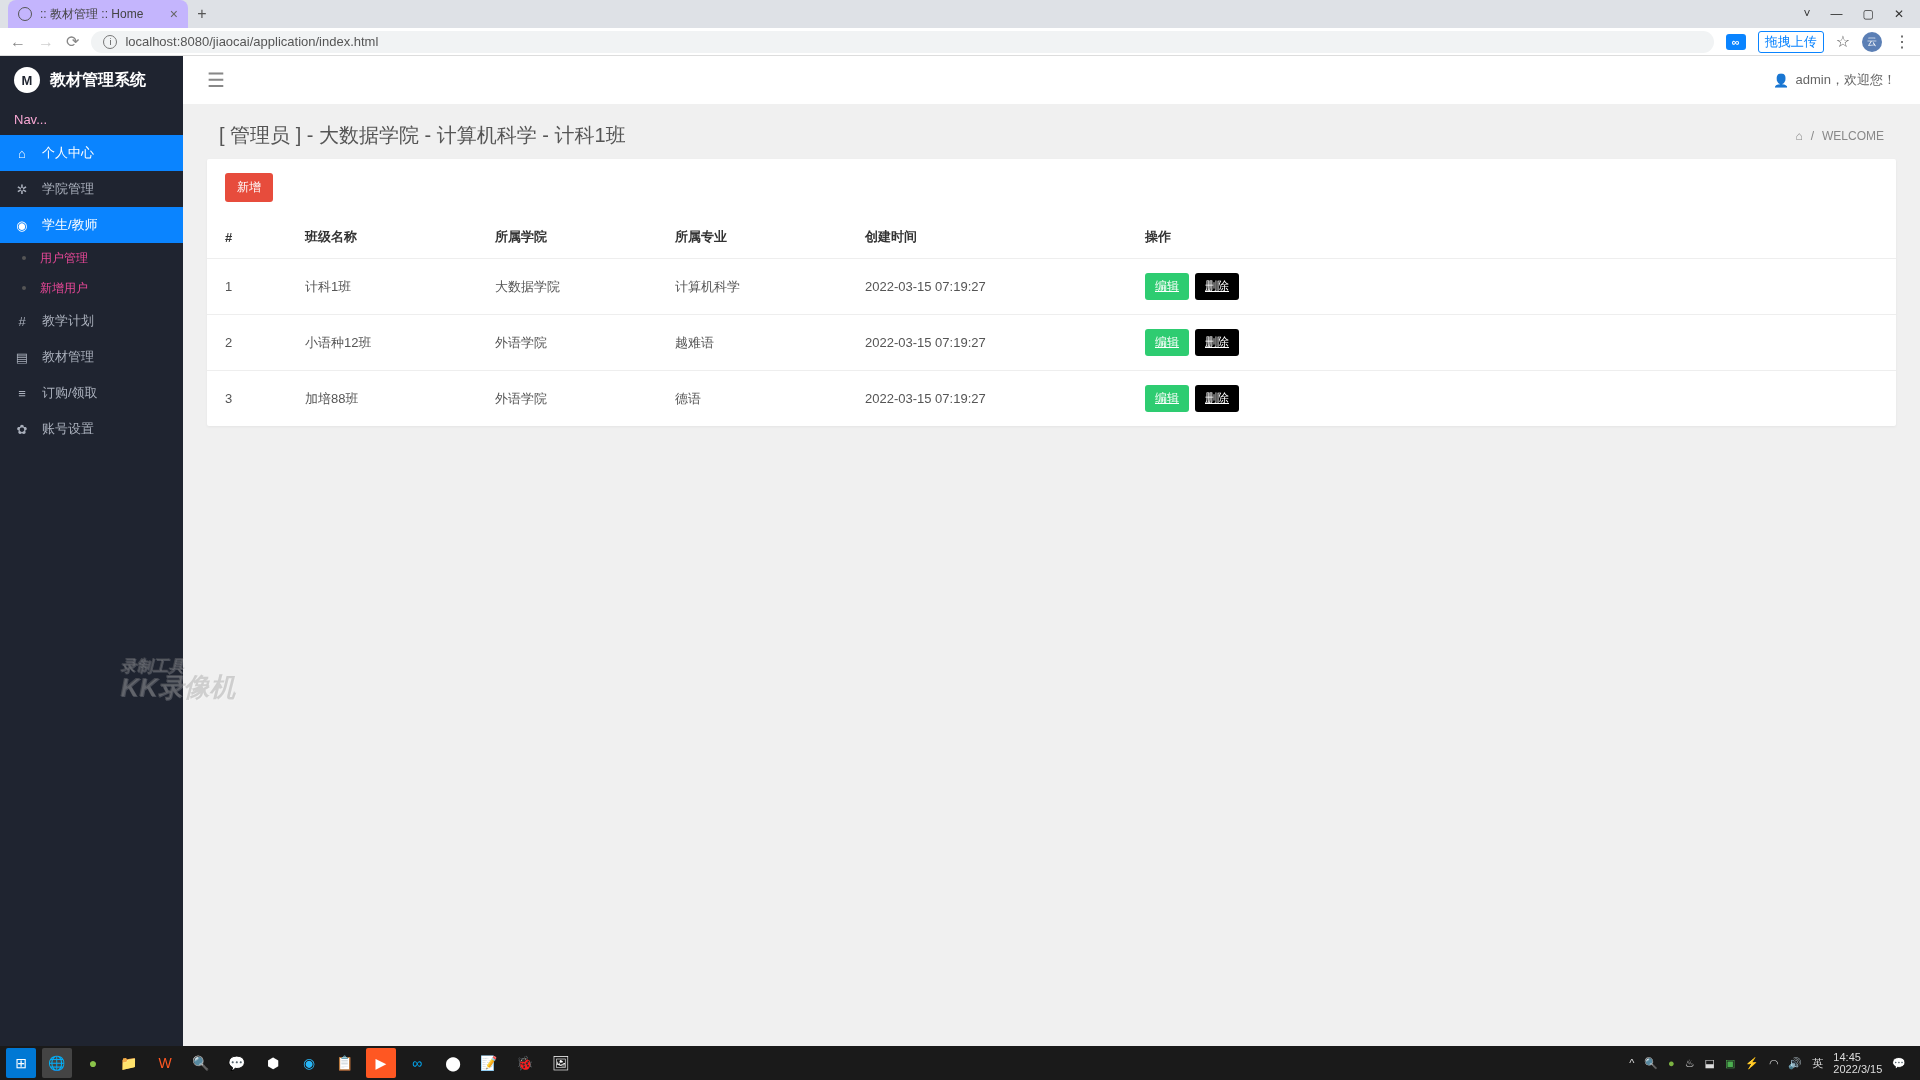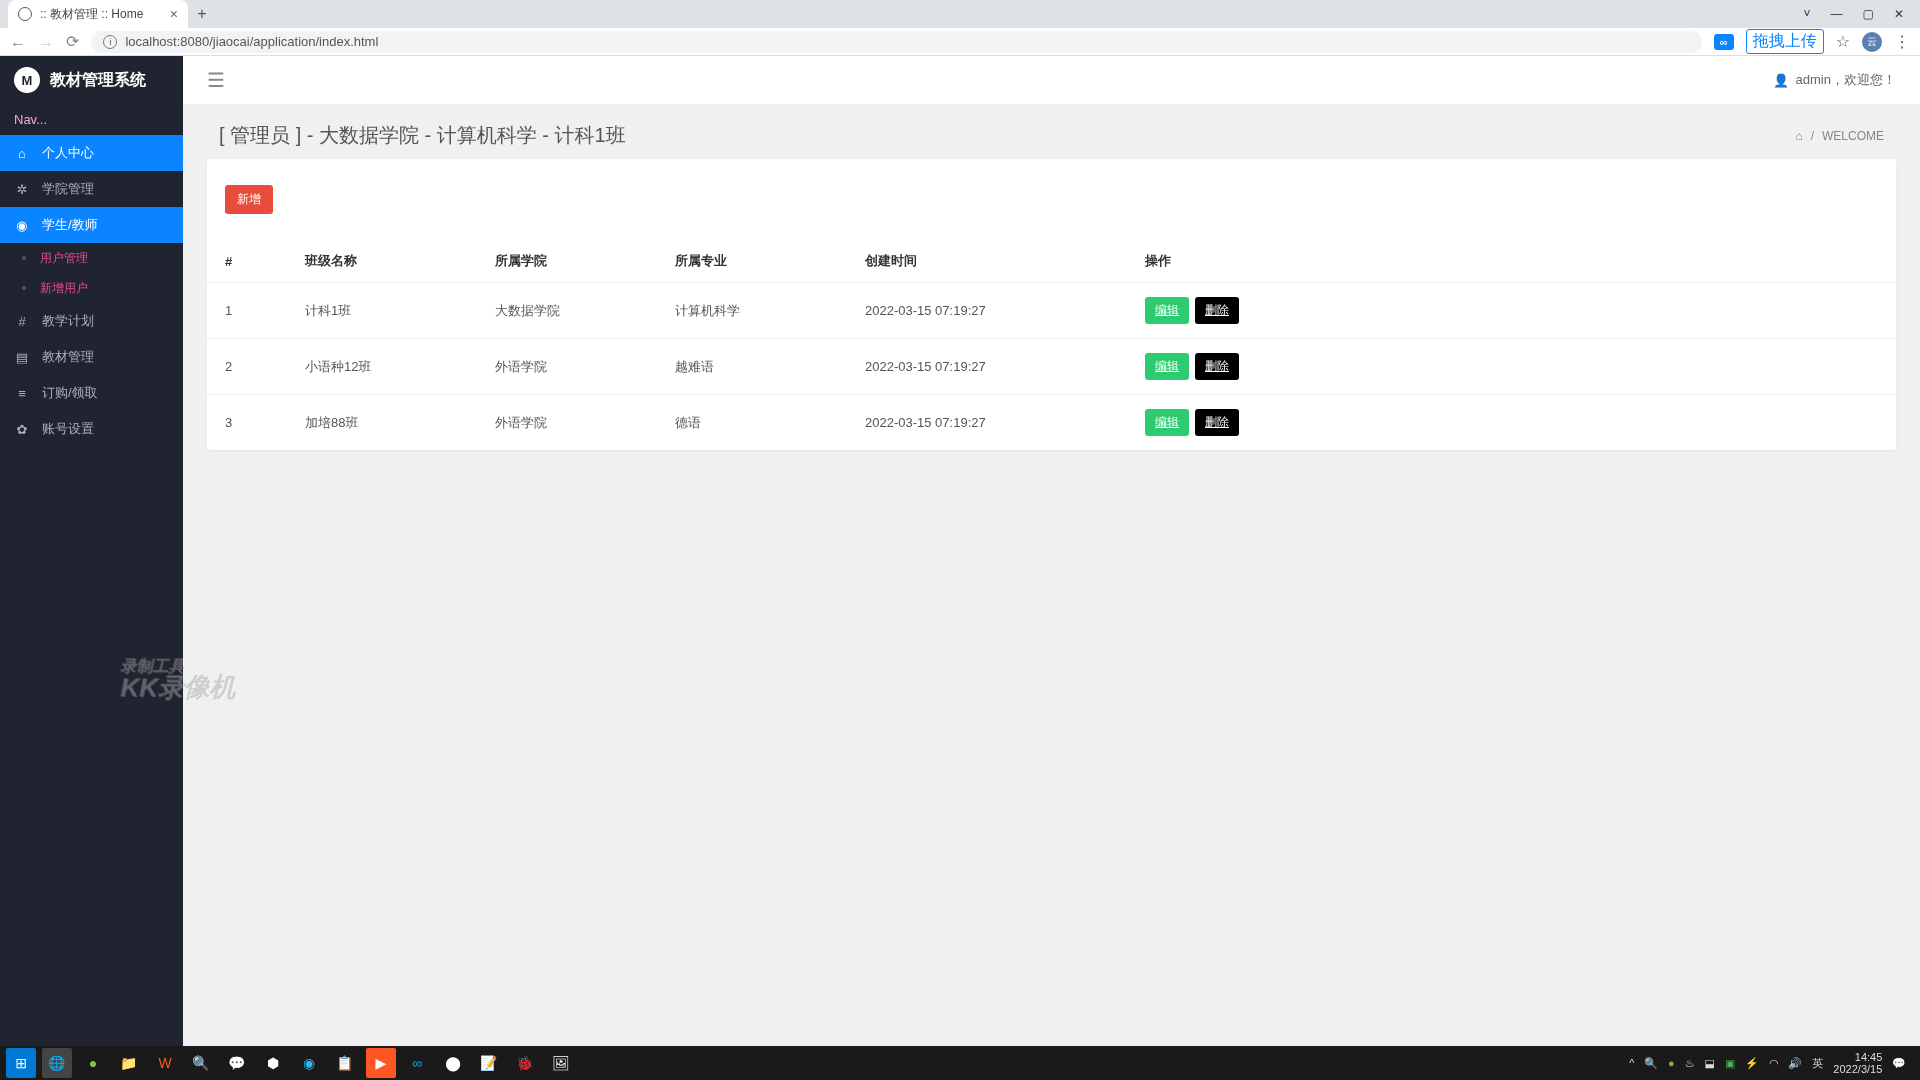--- a/index.html
+++ b/index.html
@@ -1,31 +1,31 @@
 <!DOCTYPE html>
 <html><head>
 <meta charset="utf-8">
 <style>
 * { margin: 0; padding: 0; box-sizing: border-box; font-family: "Microsoft YaHei", Arial, sans-serif; }
 body { width: 1920px; height: 1080px; overflow: hidden; background: #dee1e6; }
 
 
 .browser-chrome { height: 56px; background: #dee1e6; }
 .tab-bar { height: 28px; display: flex; align-items: flex-end; padding-left: 8px; }
-.browser-tab { background: #ffffff; height: 28px; display: flex; align-items: center; padding: 0 10px; border-radius: 8px 8px 0 0; font-size: 12px; color: #444; gap: 8px; min-width: 180px; }
+.browser-tab { background: #c4b5fd; height: 28px; display: flex; align-items: center; padding: 0 10px; border-radius: 8px 8px 0 0; font-size: 12px; color: #444; gap: 8px; min-width: 180px; }
 .browser-tab .globe { width: 14px; height: 14px; border: 1px solid #555; border-radius: 50%; display: inline-block; }
 .tab-close { font-size: 14px; color: #666; margin-left: auto; }
 .new-tab { width: 28px; height: 28px; display: flex; align-items: center; justify-content: center; color: #555; font-size: 16px; }
 .window-controls { margin-left: auto; display: flex; gap: 20px; padding-right: 16px; color: #333; font-size: 12px; align-items: center; height: 28px; }
 .address-row { height: 28px; background: #fff; display: flex; align-items: center; padding: 0 10px; gap: 12px; font-size: 13px; color: #555; border-bottom: 1px solid #ddd; }
 .nav-arrow { color: #888; font-size: 16px; }
 .url-box { flex: 1; background: #f1f3f4; border-radius: 14px; height: 22px; display: flex; align-items: center; padding: 0 12px; gap: 8px; color: #555; }
 .info-icon { width: 14px; height: 14px; border: 1px solid #777; border-radius: 50%; font-size: 9px; display: flex; align-items: center; justify-content: center; }
 .cloud-badge { background: #0a84ff; color: #fff; font-size: 11px; font-weight: bold; padding: 2px 6px; border-radius: 3px; }
-.cloud-text { border: 1px solid #0a84ff; color: #0a84ff; font-size: 16px; padding: 1px 6px; border-radius: 3px; }
+.cloud-text { border: 1px solid #0a84ff; color: #0a84ff; font-size: 13px; padding: 1px 6px; border-radius: 3px; }
 .avatar-circle { width: 20px; height: 20px; border-radius: 50%; background: #5b7fb5; color: #fff; font-size: 10px; display: flex; align-items: center; justify-content: center; }
 .star-icon, .dots-icon { color: #555; font-size: 16px; }
 
 
 .app-container { display: flex; height: calc(1080px - 56px - 34px); }
 .sidebar { width: 183px; background: #1f2430; color: #aab0bc; display: flex; flex-direction: column; font-size: 13px; }
 .sidebar-header { height: 48px; display: flex; align-items: center; padding: 0 14px; gap: 10px; color: #fff; font-size: 16px; font-weight: bold; }
 .logo-circle { width: 26px; height: 26px; background: #fff; color: #1f2430; border-radius: 50%; display: flex; align-items: center; justify-content: center; font-weight: bold; font-size: 13px; }
 .nav-section { padding: 8px 14px; color: #f9a8d4; font-size: 13px; }
 .nav-item { height: 36px; display: flex; align-items: center; padding: 0 14px; gap: 12px; cursor: pointer; }
@@ -39,39 +39,39 @@
 .main-area { flex: 1; background: #f0f0f0; display: flex; flex-direction: column; }
 .topbar { height: 48px; background: #fff; display: flex; align-items: center; padding: 0 24px; }
 .hamburger { font-size: 20px; color: #888; }
 .topbar-right { margin-left: auto; display: flex; align-items: center; gap: 6px; color: #666; font-size: 13px; }
 
 .page-header { padding: 18px 36px 10px; display: flex; align-items: center; }
 .page-title { font-size: 20px; color: #555; font-weight: 400; }
 .breadcrumb { margin-left: auto; display: flex; align-items: center; gap: 8px; font-size: 12px; color: #888; }
 
 .card { background: #fff; margin: 0 24px; border-radius: 2px; box-shadow: 0 1px 3px rgba(0,0,0,0.05); }
-.card-top { padding: 26px 18px; }
+.card-top { padding: 14px 18px; }
 .btn { display: inline-block; padding: 6px 12px; font-size: 12px; border-radius: 3px; color: #fff; cursor: pointer; }
 .btn-danger { background: #e74c3c; }
 .btn-success { background: #2ecc71; }
 .btn-info { background: #000000; }
 .btn-sm { padding: 5px 10px; font-size: 12px; text-decoration: underline; }
 .btn-group { display: flex; gap: 6px; }
 
 table { width: 100%; border-collapse: collapse; font-size: 13px; }
 thead th { text-align: left; padding: 12px 18px; color: #333; font-weight: 600; border-bottom: 1px solid #eee; }
 tbody td { padding: 14px 18px; border-bottom: 1px solid #eee; color: #555; }
 tbody tr:last-child td { border-bottom: none; }
 
 
 .taskbar { position: fixed; bottom: 0; left: 0; right: 0; height: 34px; background: #1a1a1a; display: flex; align-items: center; padding: 0 6px; gap: 6px; }
 .task-icon { width: 30px; height: 30px; display: flex; align-items: center; justify-content: center; color: #fff; font-size: 14px; border-radius: 2px; }
 .task-icon.active { background: #444; }
 .tray { margin-left: auto; display: flex; align-items: center; gap: 10px; color: #ddd; font-size: 11px; padding-right: 8px; }
-.tray-time { text-align: right; line-height: 1.1; }
+.tray-time { line-height: 1.1; }
 </style>
 </head>
 <body>
 
 <div class="browser-chrome">
   <div class="tab-bar">
     <div class="browser-tab">
       <span class="globe"></span>
       <span>:: 教材管理 :: Home</span>
       <span class="tab-close">×</span>

